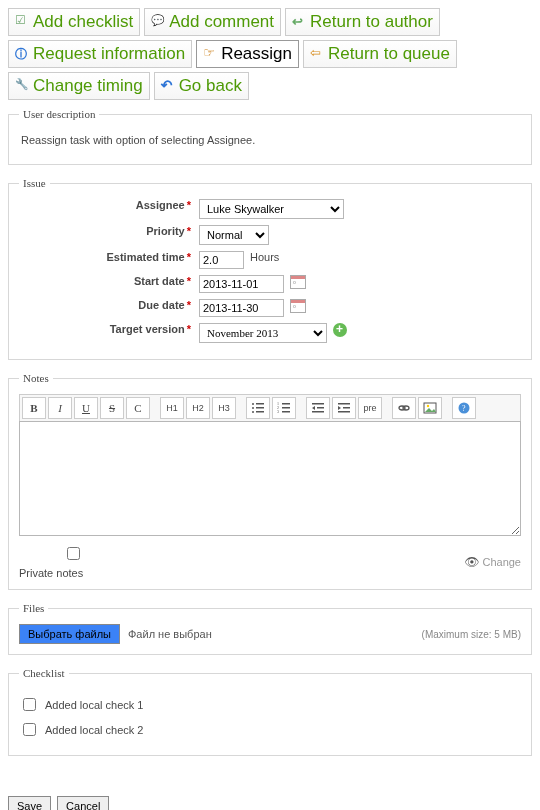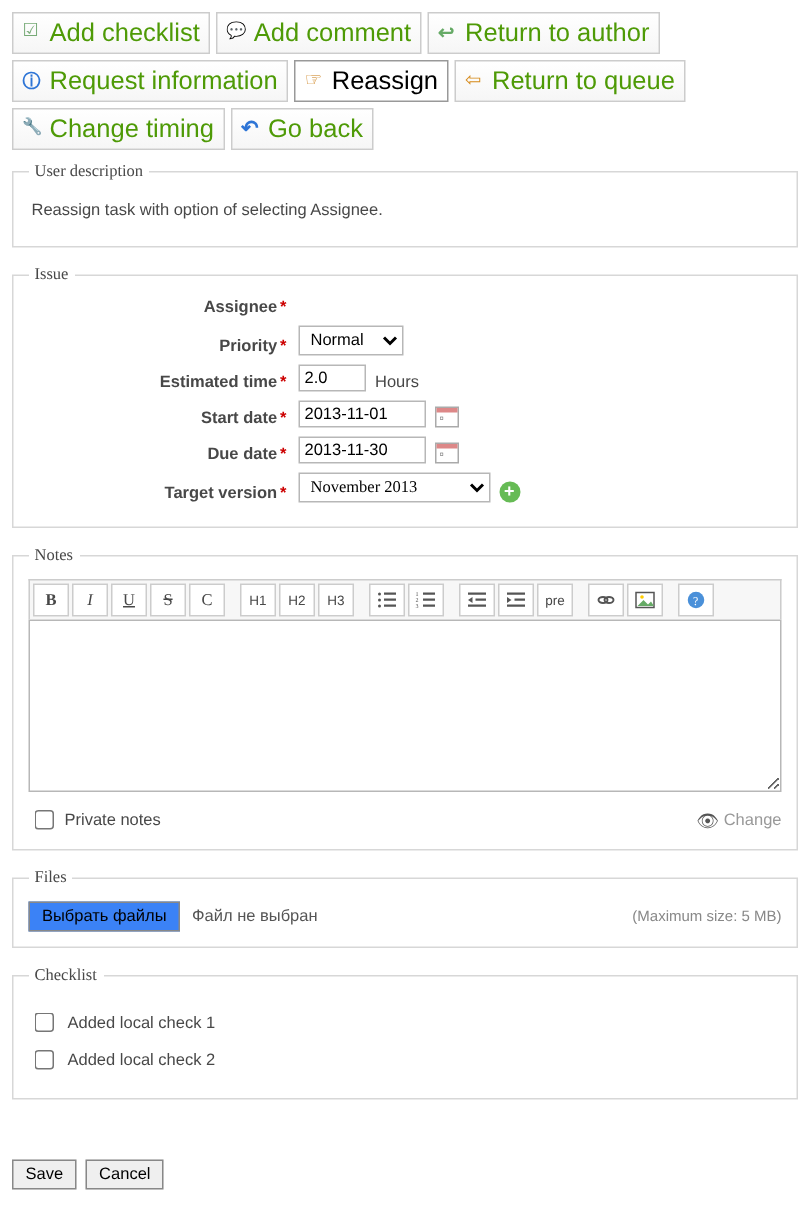--- a/index.html
+++ b/index.html
@@ -20,38 +20,38 @@
 .i-back::before { content: "↶"; color: #2e75d6; font-size: 14px; position: absolute; top: -2px; font-weight: bold; }
 .i-cal { width: 16px; height: 14px; border: 1px solid #aaa; background: #fff; position: relative; }
 .i-cal::before { content: ""; position: absolute; top: 0; left: 0; right: 0; height: 3px; background: #d88; }
 .i-cal::after { content: "▫"; font-size: 8px; color: #555; position: absolute; top: 2px; left: 2px; }
 .i-plus { width: 14px; height: 14px; border-radius: 7px; background: #6b5; position: relative; }
 .i-plus::before { content: "+"; color: #fff; font-weight: bold; position: absolute; top: -1px; left: 3px; font-size: 12px; }
 .i-eye::before { content: "👁"; font-size: 12px; color: #555; }
 fieldset { border: 1px solid #d7d7d7; margin: 0 0 12px 0; padding: 10px; }
 legend { padding: 0 4px; color: #484848; font-size: 11px; font-family: Liberation Serif, serif; }
 .desc { padding: 4px 2px 8px; }
-.formrow { display: flex; align-items: flex-end; margin-bottom: 6px; }
+.formrow { display: flex; align-items: flex-start; margin-bottom: 6px; }
 .formrow label { width: 180px; text-align: right; font-weight: bold; padding-right: 8px; }
 .req { color: #c00; margin-left: 2px; }
 select, input[type=text] { font-size: 11px; border: 1px solid #b7b7b7; padding: 2px 3px; background: #fff; }
 .sel-assignee { width: 145px; }
 .sel-priority { width: 70px; }
 .in-time { width: 45px; }
 .in-date { width: 85px; }
 .sel-ver { width: 128px; font-family: Liberation Serif, serif; }
 .after { margin-left: 6px; display: inline-flex; align-items: center; gap: 4px; }
 .editbar { border: 1px solid #ccc; display: flex; padding: 2px; gap: 2px; margin-bottom: 0; background: #f7f7f7; border-bottom: none; }
 .ebtn { width: 24px; height: 22px; border: 1px solid #ccc; background: #fff; display: flex; align-items: center; justify-content: center; font-size: 11px; font-family: Georgia, serif; cursor: pointer; }
 .ebtn.gap { margin-left: 8px; }
 .ebtn.h { font-size: 9px; font-family: Arial; }
 .ebtn svg { width: 14px; height: 14px; }
 textarea.notes { width: 100%; height: 115px; border: 1px solid #b7b7b7; resize: both; font-size: 11px; padding: 3px; }
 .notes-foot { display: flex; justify-content: space-between; align-items: center; margin-top: 6px; }
-.notes-foot label { display: flex; align-items: center; gap: 4px; }
+.notes-foot label { display: flex; align-items: flex-end; gap: 4px; flex-direction: column; }
 .preview { display: flex; align-items: center; gap: 3px; color: #999; cursor: pointer; }
 .filesrow { display: flex; align-items: center; gap: 8px; }
 .filebtn { font-size: 11px; padding: 3px 8px; border: 1px solid #888; background: #3b82f6; font-family: Arial; }
 .nofile { color: #555; }
 .maxsize { margin-left: auto; color: #888; font-size: 10px; }
 .chkrow { display: flex; align-items: center; gap: 6px; margin: 6px 0; }
 .actions { display: flex; gap: 6px; margin-top: 40px; }
 .btn { font-size: 11px; padding: 3px 8px; border: 1px solid #888; background: #efefef; cursor: pointer; }
 </style>
 </head>
@@ -95,20 +95,21 @@
 <fieldset>
   <legend>User description</legend>
   <div class="desc">Reassign task with option of selecting Assignee.</div>
 </fieldset>
 
 <fieldset>
   <legend>Issue</legend>
 
   <div class="formrow">
     <label><span>Assignee</span><span class="req">*</span></label>
+    <select class="sel-assignee"><option>Luke Skywalker</option></select>
   </div>
 
   <div class="formrow">
     <label><span>Priority</span><span class="req">*</span></label>
     <select class="sel-priority"><option>Normal</option></select>
   </div>
 
   <div class="formrow">
     <label><span>Estimated time</span><span class="req">*</span></label>
     <input type="text" class="in-time" value="2.0" style="">

